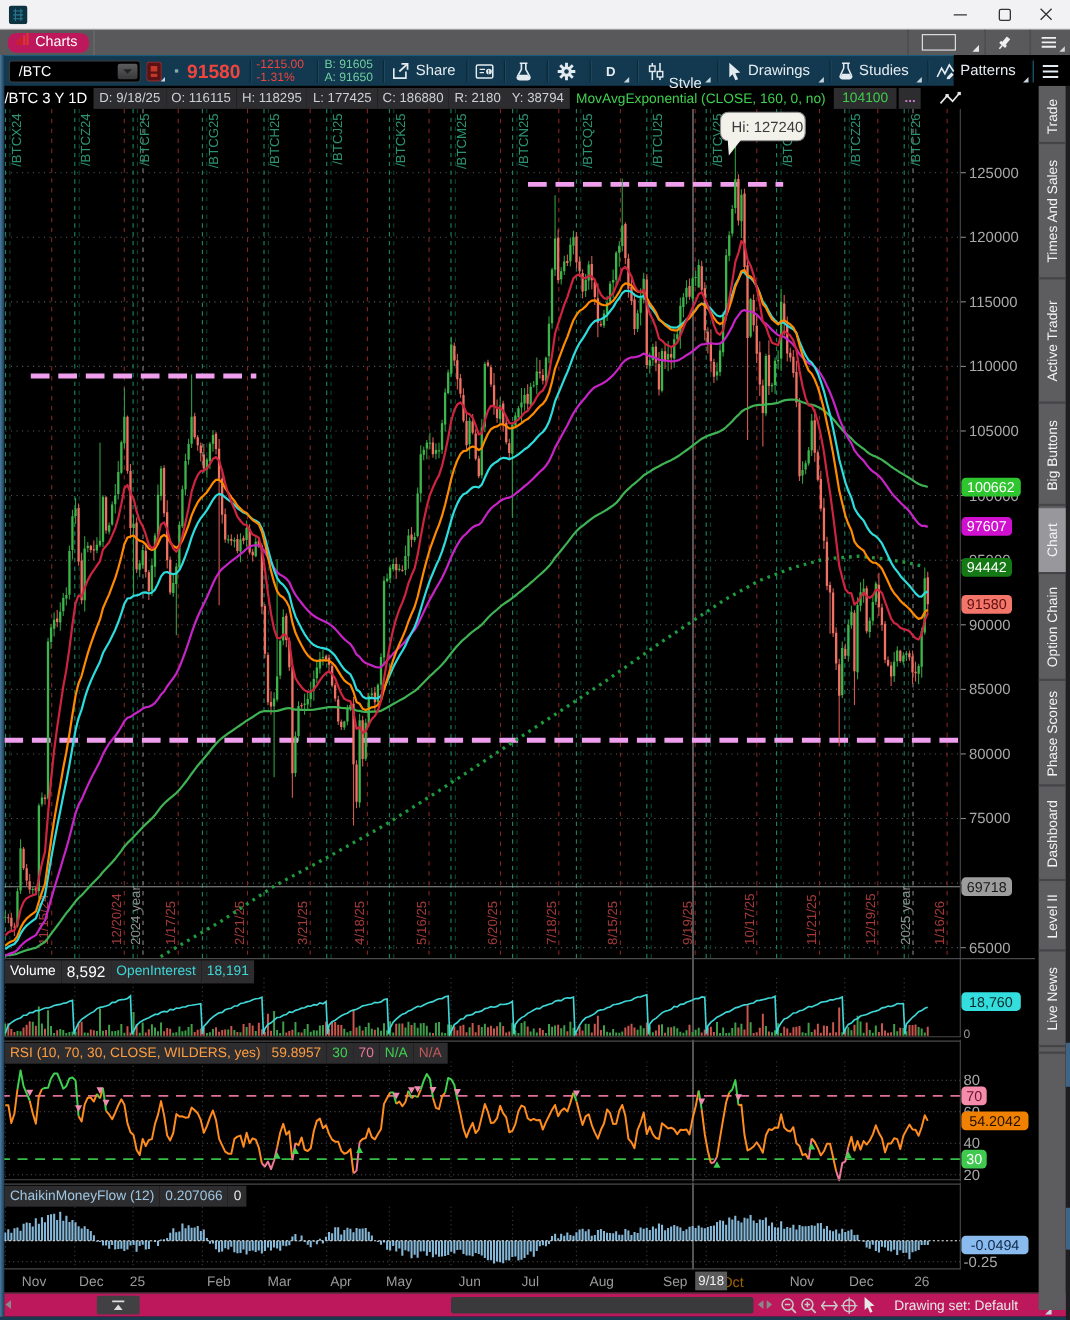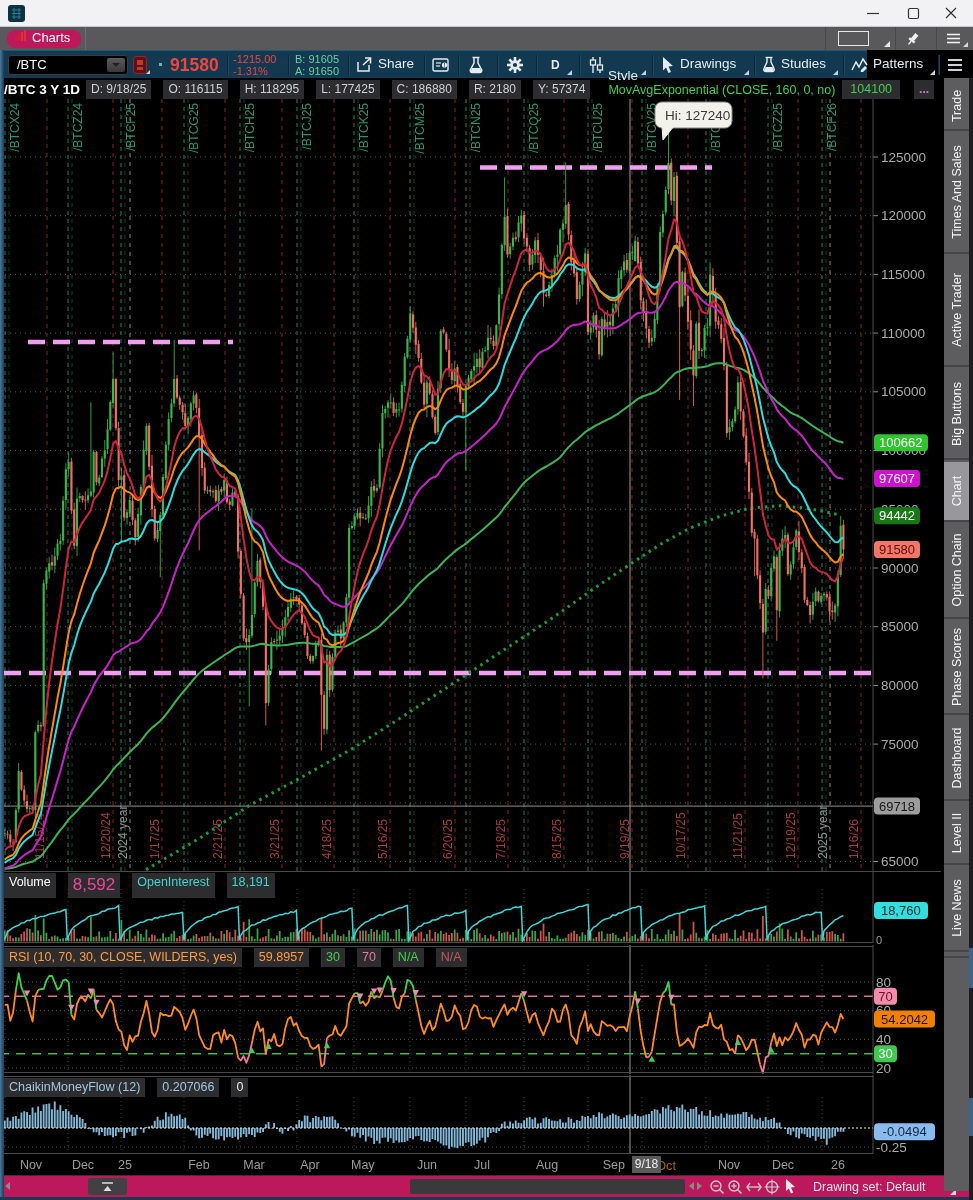--- a/index.html
+++ b/index.html
@@ -1,17 +1,17 @@
 <!DOCTYPE html>
 <html><head><meta charset="utf-8"><style>
 *{margin:0;padding:0;box-sizing:border-box}
 body{width:973px;height:1200px;background:#000;font-family:"Liberation Sans",sans-serif;overflow:hidden;position:relative}
 .abs{position:absolute}
 svg text{font-family:"Liberation Sans",sans-serif}
-.hbox{background:#2d2d30;color:#cdd0d4;font-size:12px;padding:2px 5px 3px;margin-right:12px;white-space:nowrap}
+.hbox{background:#2d2d30;color:#cdd0d4;font-size:12px;padding:2px 5px 3px;margin-right:0;white-space:nowrap}
 </style></head><body>
 
 <div class="abs" style="left:0;top:0;width:973px;height:27px;background:#f2f2f4;border-bottom:1px solid #c8c8cc">
 <svg class="abs" style="left:8px;top:5px" width="17" height="17">
       <rect width="17" height="17" rx="3" fill="#0d3240"></rect>
       <g stroke="#2a7a96" stroke-width="1">
         <line x1="4" y1="5" x2="13" y2="5"></line>
         <line x1="4" y1="8.5" x2="13" y2="8.5"></line>
         <line x1="4" y1="12" x2="13" y2="12"></line>
         <line x1="6" y1="3" x2="6" y2="14"></line>
@@ -143,28 +143,28 @@
 <div class="abs" style="left:938px;top:4px;width:1px;height:20px;background:#0b2836;box-shadow:1px 0 0 #1e4a60"></div>
 <svg class="abs" style="left:947px;top:7px" width="16" height="14">
       <g stroke="#e4ebf0" stroke-width="1.8">
         <line x1="1" y1="2" x2="15" y2="2"></line>
         <line x1="1" y1="7" x2="15" y2="7"></line>
         <line x1="1" y1="12" x2="15" y2="12"></line>
       </g>
     </svg>
 </div>
 <div class="abs" style="left:0;top:80px;width:941px;height:19px;background:#000;display:flex;align-items:center;white-space:nowrap">
-<span style="color:#fff;font-size:13.5px;font-weight:bold;padding:0 6px 0 4px">/BTC 3 Y 1D</span>
+<span style="color:#fff;font-size:13.5px;font-weight:normal;padding:0 6px 0 4px">/BTC 3 Y 1D</span>
 <span class="hbox">D: 9/18/25</span>
 <span class="hbox">O: 116115</span>
 <span class="hbox">H: 118295</span>
 <span class="hbox">L: 177425</span>
 <span class="hbox">C: 186880</span>
 <span class="hbox">R: 2180</span>
-<span class="hbox">Y: 57374</span>
+<span class="hbox">Y: 38794</span>
 <span style="color:#3fcf4f;font-size:12.5px;padding:0 7px 0 6px">MovAvgExponential (CLOSE, 160, 0, no)</span>
 <span class="hbox" style="color:#3fcf4f;font-size:12.5px;padding:2px 8px 3px">104100</span>
 <span class="hbox" style="color:#cc7ccc;font-weight:bold;margin-left:2px">...</span>
 <svg width="22" height="14" style="margin-left:16px">
       <path d="M2 11 L8 4 L13 9 L19 2" fill="none" stroke="#e8e8e8" stroke-width="1.5"></path>
       <rect x="6.5" y="2.5" width="3" height="3" fill="#e8e8e8"></rect>
       <rect x="17.5" y="0.5" width="3" height="3" fill="#e8e8e8"></rect>
     </svg>
 </div>
 <svg width="941" height="772" style="position:absolute;left:0;top:99px">
@@ -539,21 +539,21 @@
     <rect x="0" y="872" width="25" height="2" fill="#454548"></rect>
     <text x="12.5" y="834" fill="#f4f4f4" font-size="12.5" text-anchor="middle" transform="rotate(-90 12.5 830)">Live News</text>
     <rect x="0" y="878" width="25" height="2" fill="#454548"></rect>
   </svg>
 <div class="abs" style="left:0;top:50px;width:4px;height:1147px;background:linear-gradient(90deg,#4a7aa0,#1c3a50)"></div>
 <div class="abs" style="left:969px;top:78px;width:4px;height:1122px;background:#1e1e20"></div>
 <div class="abs" style="left:969px;top:948px;width:4px;height:40px;background:#3f6485"></div>
 <div class="abs" style="left:969px;top:1098px;width:4px;height:38px;background:#3f6485"></div>
 <div class="abs" style="left:4px;top:873px;display:flex;white-space:nowrap">
     <span class="hbox" style="font-size:12.5px;color:#fff">Volume</span>
-    <span class="hbox" style="font-size:17px;color:#ec4899">8,592</span>
+    <span class="hbox" style="font-size:14px;color:#ffffff">8,592</span>
     <span class="hbox" style="font-size:12.5px;color:#3fd6d6">OpenInterest</span>
     <span class="hbox" style="font-size:12.5px;color:#3fd6d6">18,191</span>
   </div>
 <div class="abs" style="left:4px;top:948px;display:flex;white-space:nowrap">
     <span class="hbox" style="font-size:12.5px;color:#ff9c3f">RSI (10, 70, 30, CLOSE, WILDERS, yes)</span>
     <span class="hbox" style="font-size:12.5px;color:#ff9c3f">59.8957</span>
     <span class="hbox" style="font-size:12.5px;color:#3fd04f">30</span>
     <span class="hbox" style="font-size:12.5px;color:#e87898">70</span>
     <span class="hbox" style="font-size:12.5px;color:#3fd04f">N/A</span>
     <span class="hbox" style="font-size:12.5px;color:#c05858">N/A</span>

